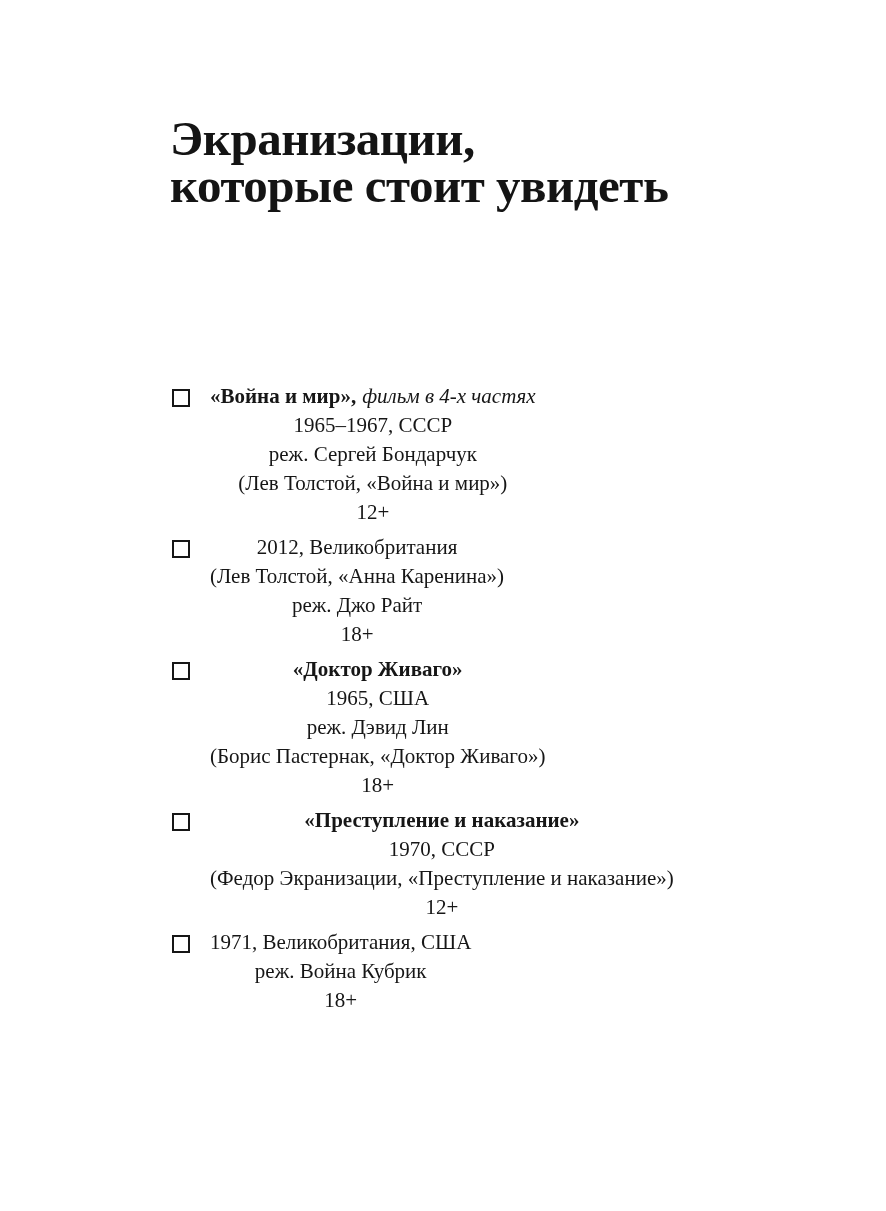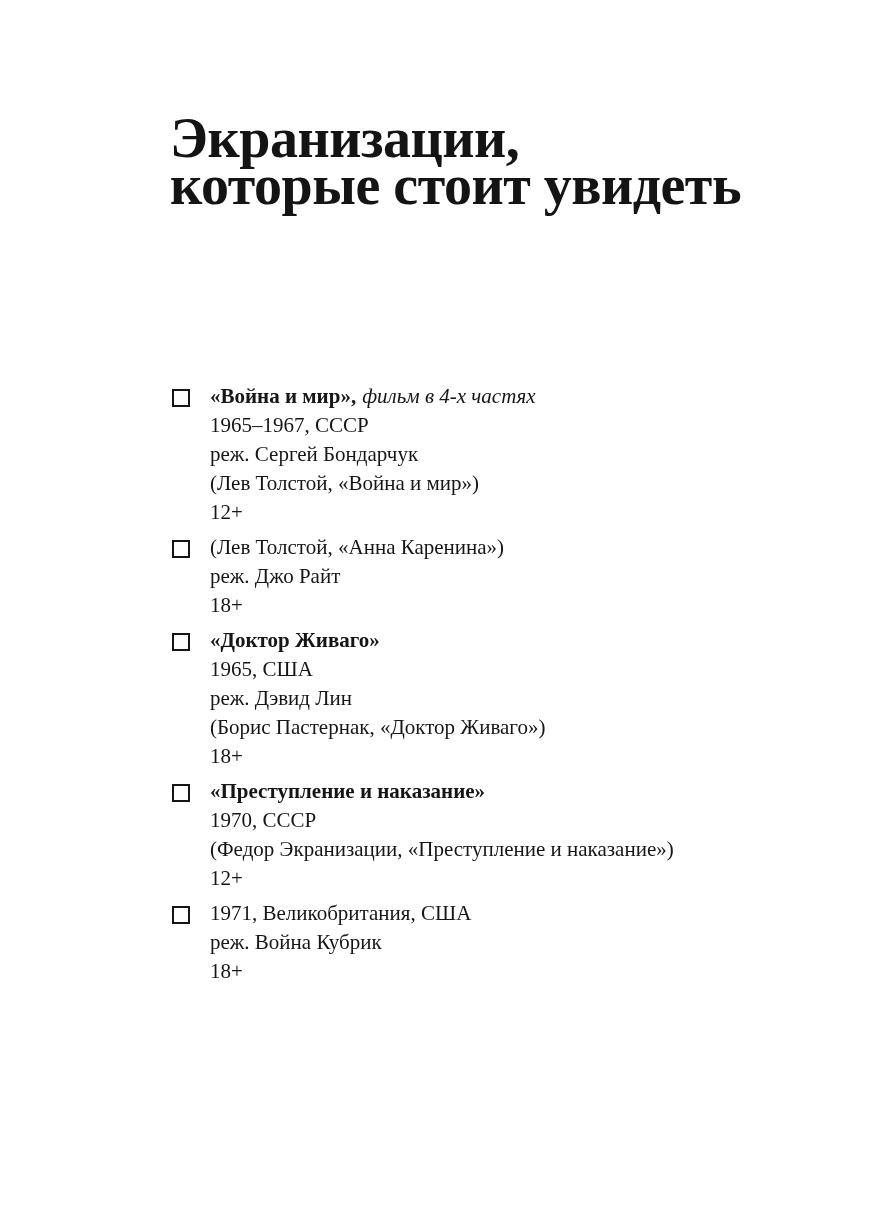--- a/index.html
+++ b/index.html
@@ -14,35 +14,36 @@
     position: relative;
     box-sizing: border-box;
     width: 886px;
     height: 1211px;
     padding: 115px 40px 0 170px;
     overflow: hidden;
     background: #ffffff;
   }
   .page-title {
     margin: 0;
-    font-size: 56px;
+    font-size: 49px;
     line-height: 47px;
     font-weight: bold;
     letter-spacing: -0.5px;
     color: #141414;
   }
   .film-list {
     margin: 173px 0 0 2px;
     padding: 0;
     list-style: none;
   }
   .film-item {
     display: flex;
     align-items: flex-start;
     margin-bottom: 6px;
+    text-align: center;
   }
   .checkbox {
     flex: 0 0 auto;
     width: 14px;
     height: 14px;
     border: 2px solid #161616;
     margin-top: 7px;
     margin-right: 20px;
     background: #ffffff;
   }
@@ -78,20 +79,21 @@
         <div>1965–1967, СССР</div>
         <div>реж. Сергей Бондарчук</div>
         <div>(Лев Толстой, «Война и мир»)</div>
         <div>12+</div>
       </div>
     </li>
 
     <li class="film-item">
       <span class="checkbox"></span>
       <div class="film-text">
+        <div>2012, Великобритания</div>
         <div>(Лев Толстой, «Анна Каренина»)</div>
         <div>реж. Джо Райт</div>
         <div>18+</div>
       </div>
     </li>
 
     <li class="film-item">
       <span class="checkbox"></span>
       <div class="film-text">
         <div><span class="film-title">«Доктор Живаго»</span></div>

